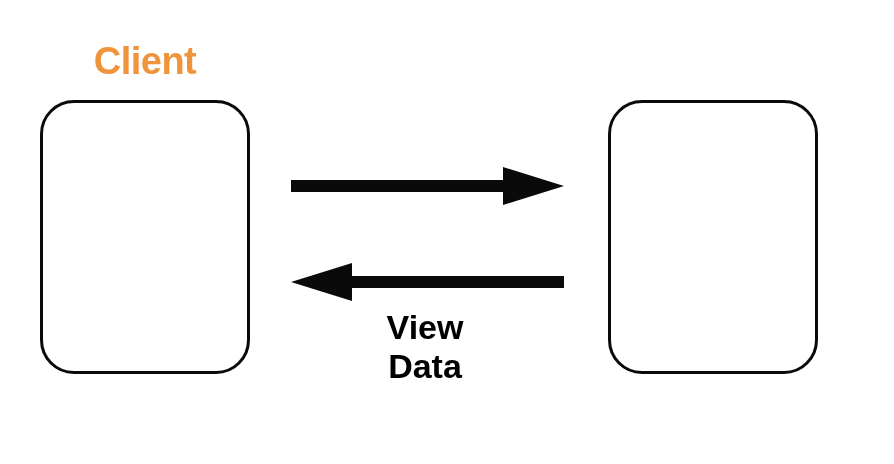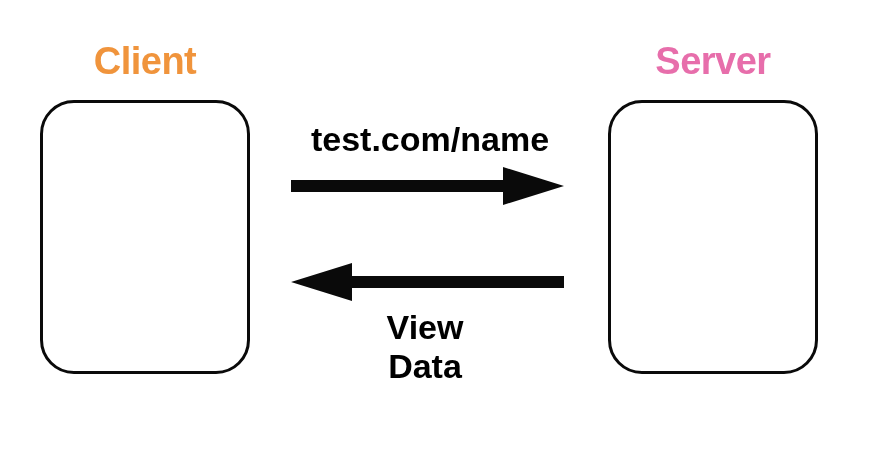--- a/index.html
+++ b/index.html
@@ -107,24 +107,22 @@
   }
 </style>
 </head>
 <body>
 
 <div id="canvas">
 
   <div class="node-label" id="client-label">Client</div>
   <div class="node-box" id="client-box"></div>
 
-  <div class="node-label" id="server-label">Server</div>
   <div class="node-box" id="server-box"></div>
 
-  <div class="edge-label" id="request-label">test.com/name</div>
 
   <svg class="arrow-svg" id="request-arrow" viewBox="0 0 285 46">
     <path d="M 6 17 L 218 17 L 218 4 L 279 23 L 218 42 L 218 29 L 6 29 Z" fill="#0a0a0a"></path>
   </svg>
 
   <svg class="arrow-svg" id="response-arrow" viewBox="0 0 285 46">
     <path d="M 279 17 L 67 17 L 67 4 L 6 23 L 67 42 L 67 29 L 279 29 Z" fill="#0a0a0a"></path>
   </svg>
 
   <div class="edge-label" id="response-label">

